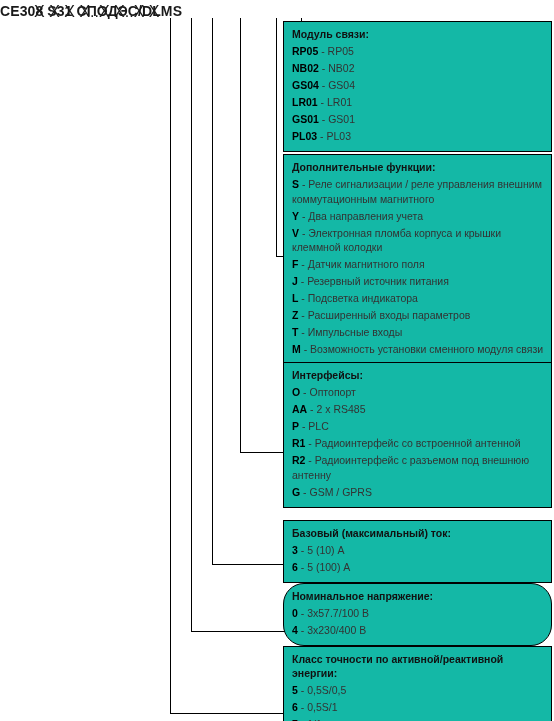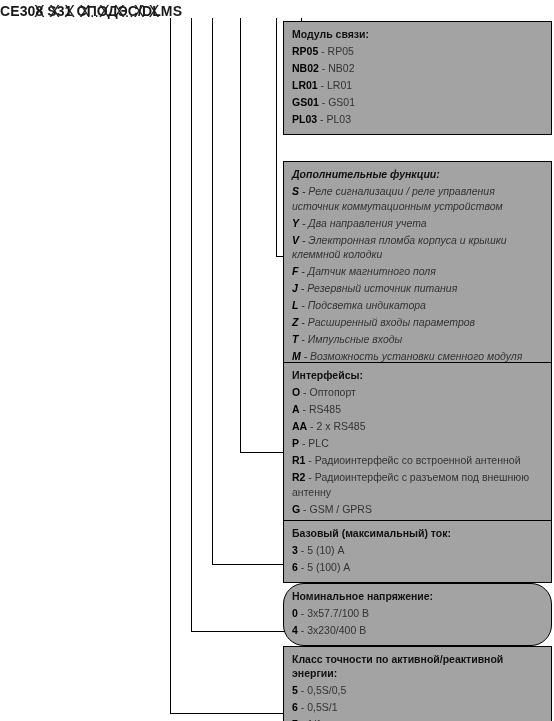--- a/index.html
+++ b/index.html
@@ -50,21 +50,21 @@
     box-sizing: border-box;
   }
 
   
   .box {
     position: absolute;
     left: 283px;
     width: 269px;
     box-sizing: border-box;
     border: 1px solid #000000;
-    background: #a3a3a3;
+    background: #14b8a6;
     padding: 5px 7px 5px 8px;
   }
   .box + .box {
     border-top: 1px solid #000000;
   }
   .box-title {
     font-size: 10.5px;
     font-weight: bold;
     line-height: 14px;
     margin-bottom: 3px;
@@ -121,42 +121,47 @@
       <span class="key">RP05</span>
       <span class="sep">-</span>
       <span class="val">RP05</span>
     </div>
     <div class="entry">
       <span class="key">NB02</span>
       <span class="sep">-</span>
       <span class="val">NB02</span>
     </div>
     <div class="entry">
+      <span class="key">GS04</span>
+      <span class="sep">-</span>
+      <span class="val">GS04</span>
+    </div>
+    <div class="entry">
       <span class="key">LR01</span>
       <span class="sep">-</span>
       <span class="val">LR01</span>
     </div>
     <div class="entry">
       <span class="key">GS01</span>
       <span class="sep">-</span>
       <span class="val">GS01</span>
     </div>
     <div class="entry">
       <span class="key">PL03</span>
       <span class="sep">-</span>
       <span class="val">PL03</span>
     </div>
   </div>
 
-  <div class="box" style="top:161px;font-style:italic;">
+  <div class="box" style="top:154px;">
     <div class="box-title">Дополнительные функции:</div>
     <div class="entry">
       <span class="key">S</span>
       <span class="sep">-</span>
-      <span class="val">Реле сигнализации / реле управления источник коммутационным устройством</span>
+      <span class="val">Реле сигнализации / реле управления внешним коммутационным магнитного</span>
     </div>
     <div class="entry">
       <span class="key">Y</span>
       <span class="sep">-</span>
       <span class="val">Два направления учета</span>
     </div>
     <div class="entry">
       <span class="key">V</span>
       <span class="sep">-</span>
       <span class="val">Электронная пломба корпуса и крышки клеммной колодки</span>
@@ -194,25 +199,20 @@
   </div>
 
   <div class="box" style="top:362px;">
     <div class="box-title">Интерфейсы:</div>
     <div class="entry">
       <span class="key">O</span>
       <span class="sep">-</span>
       <span class="val">Оптопорт</span>
     </div>
     <div class="entry">
-      <span class="key">A</span>
-      <span class="sep">-</span>
-      <span class="val">RS485</span>
-    </div>
-    <div class="entry">
       <span class="key">AA</span>
       <span class="sep">-</span>
       <span class="val">2 x RS485</span>
     </div>
     <div class="entry">
       <span class="key">P</span>
       <span class="sep">-</span>
       <span class="val">PLC</span>
     </div>
     <div class="entry">

